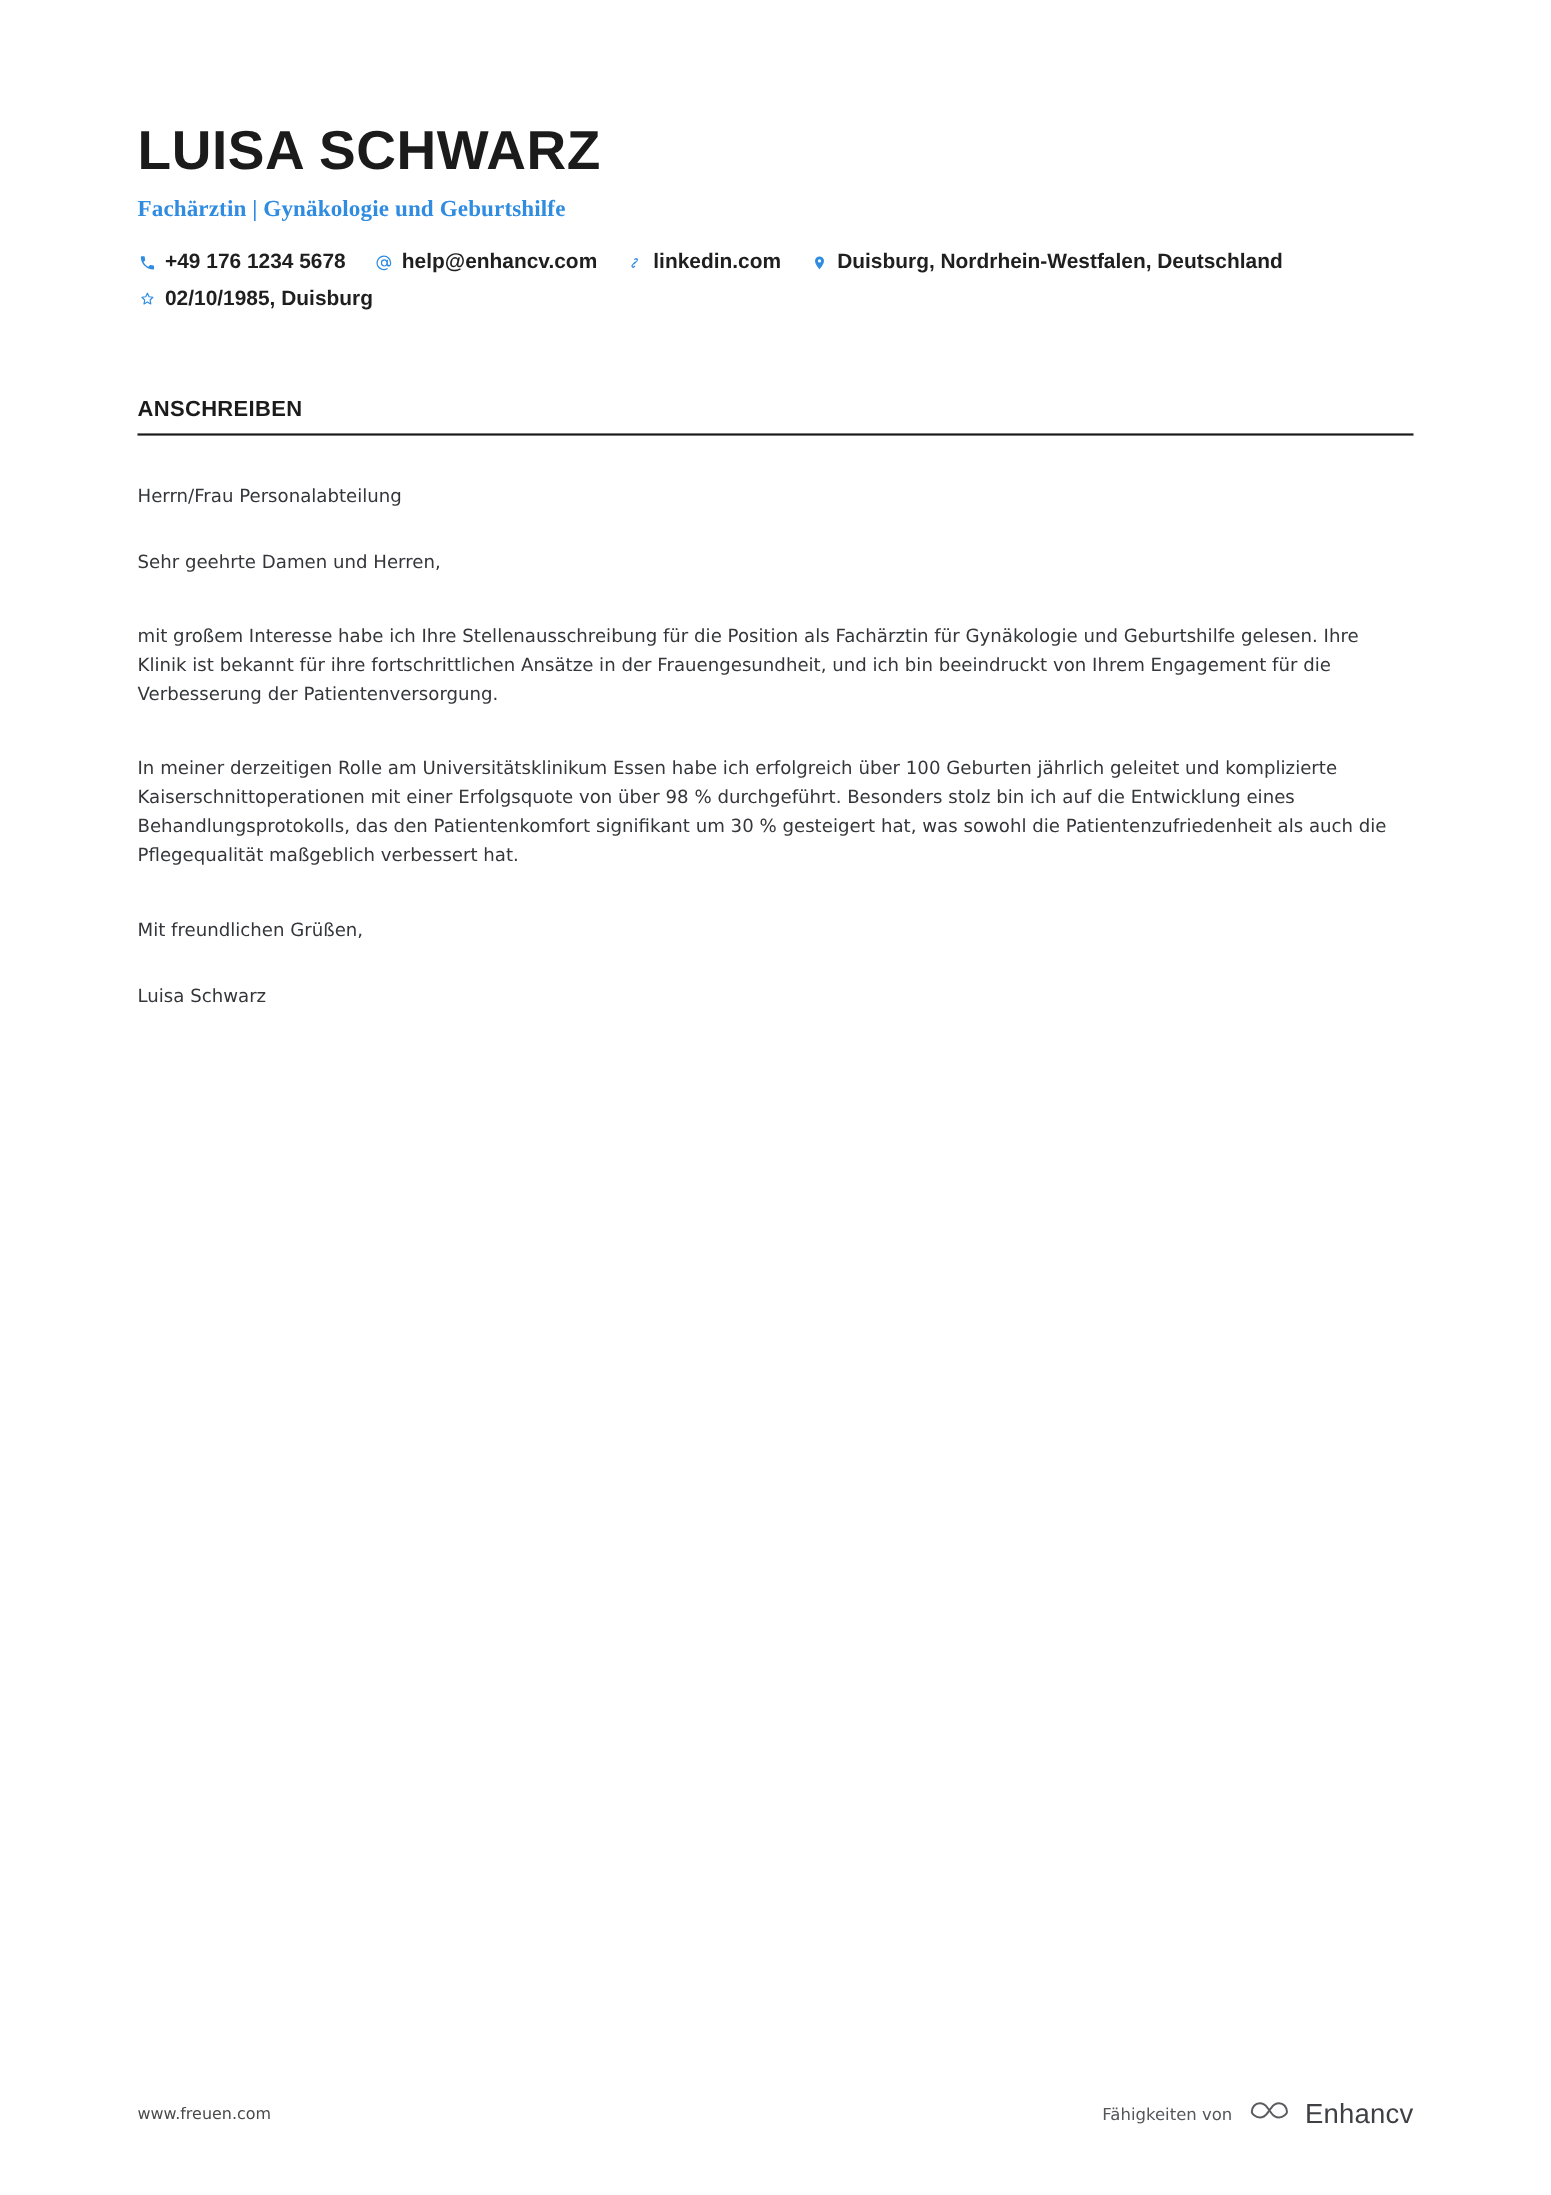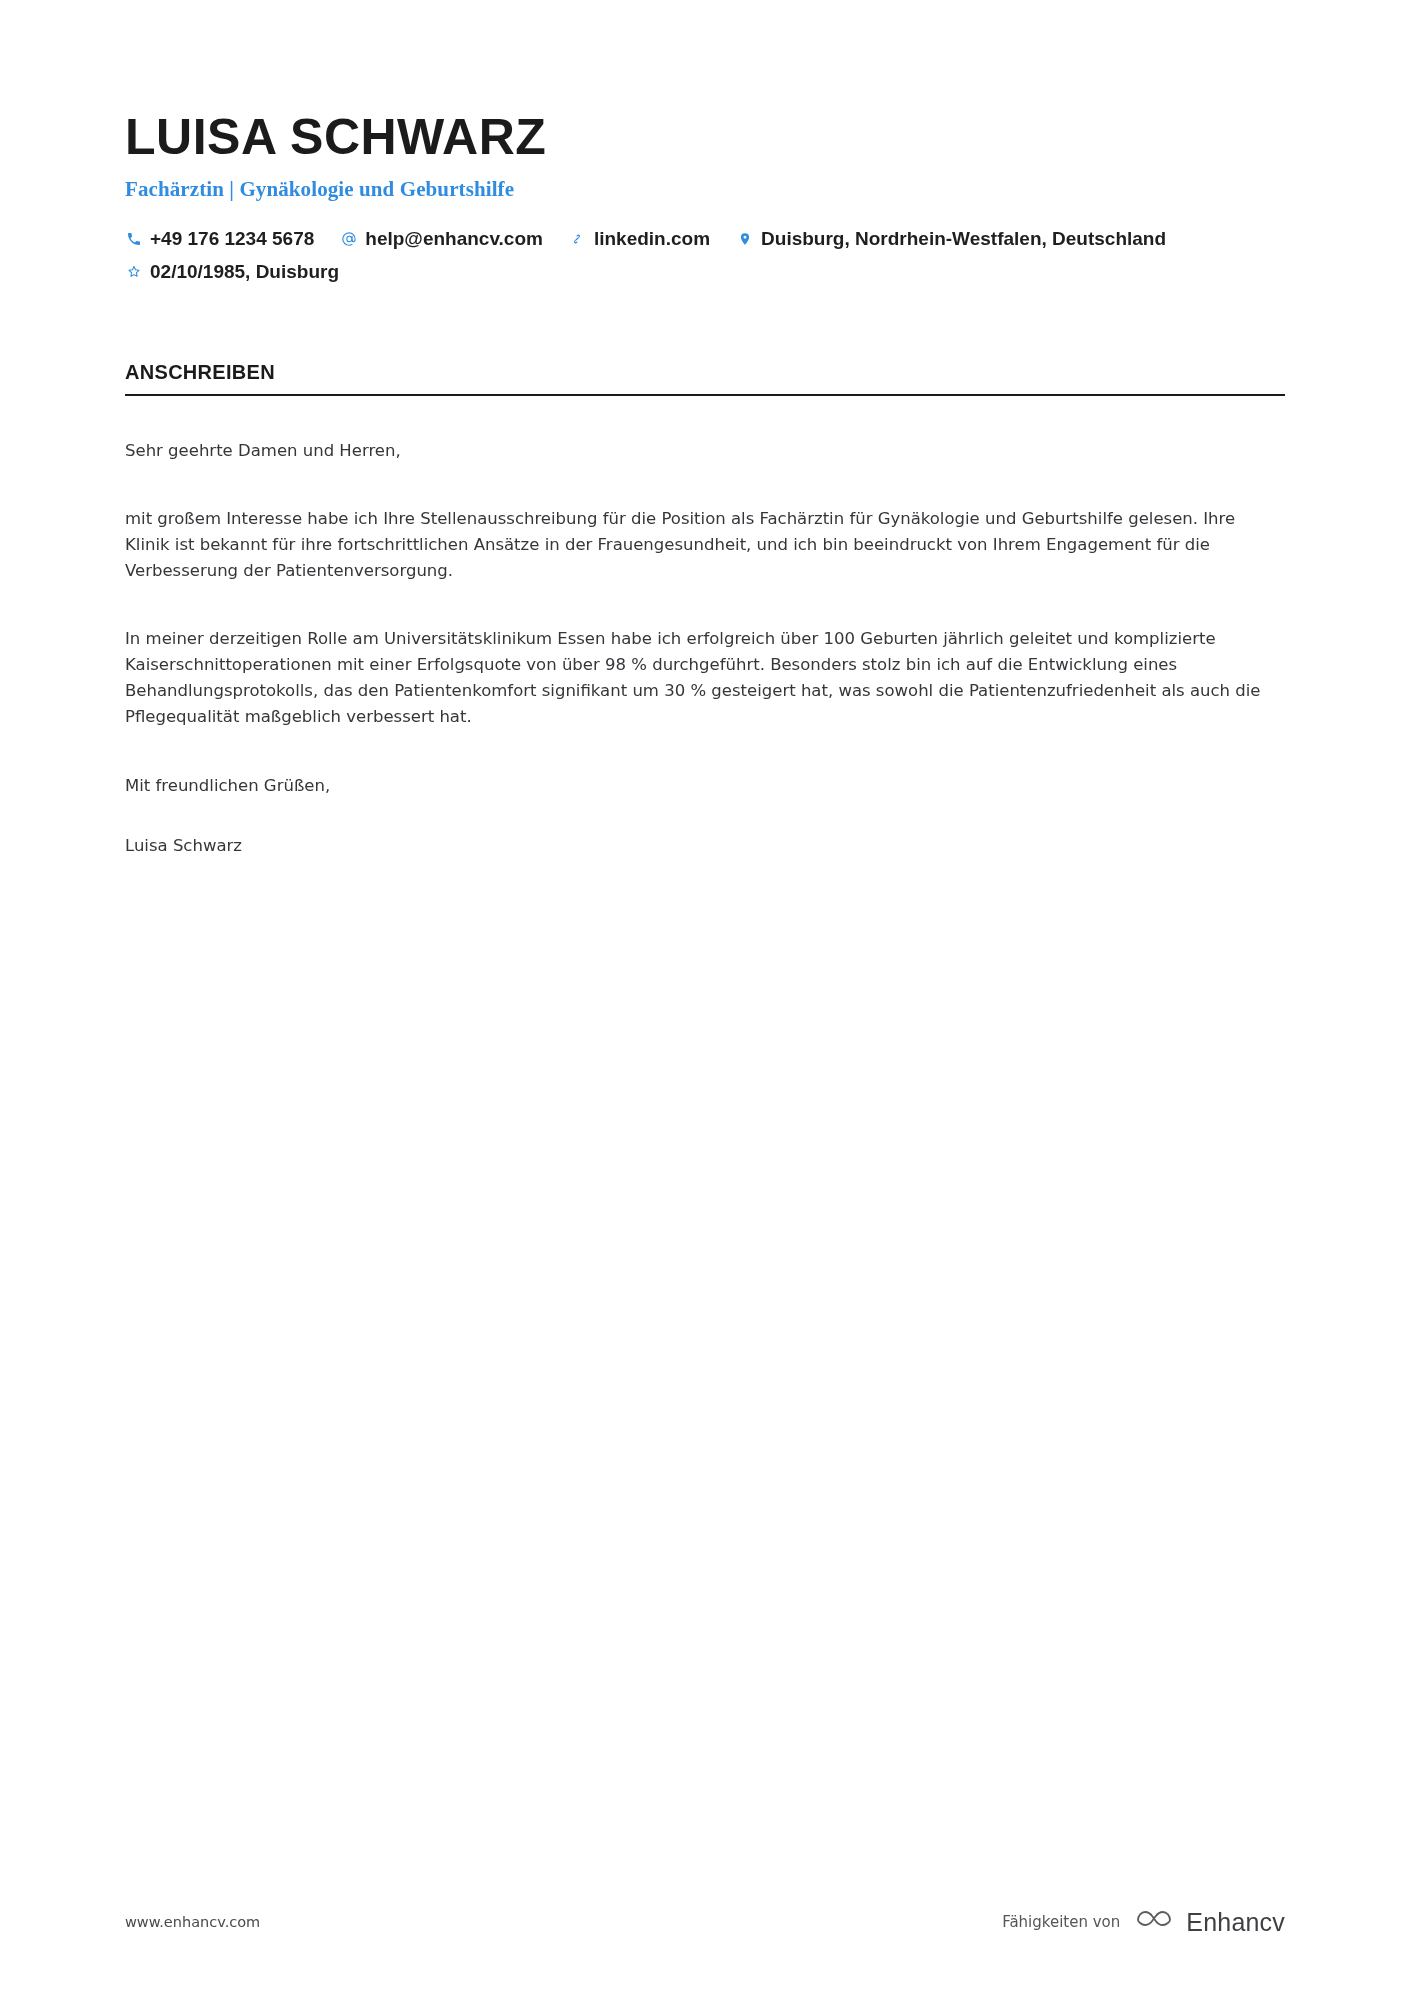--- a/index.html
+++ b/index.html
@@ -207,29 +207,30 @@
           <span>02/10/1985, Duisburg</span>
         </span>
       </div>
     </div>
   </div>
 
   <h2 class="section-title">ANSCHREIBEN</h2>
   <hr class="section-rule">
 
   <div class="letter">
+    <p class="tight">Herrn/Frau Personalabteilung</p>
     <p>Sehr geehrte Damen und Herren,</p>
     <p>mit großem Interesse habe ich Ihre Stellenausschreibung für die Position als Fachärztin für Gynäkologie und Geburtshilfe gelesen. Ihre Klinik ist bekannt für ihre fortschrittlichen Ansätze in der Frauengesundheit, und ich bin beeindruckt von Ihrem Engagement für die Verbesserung der Patientenversorgung.</p>
     <p>In meiner derzeitigen Rolle am Universitätsklinikum Essen habe ich erfolgreich über 100 Geburten jährlich geleitet und komplizierte Kaiserschnittoperationen mit einer Erfolgsquote von über 98 % durchgeführt. Besonders stolz bin ich auf die Entwicklung eines Behandlungsprotokolls, das den Patientenkomfort signifikant um 30 % gesteigert hat, was sowohl die Patientenzufriedenheit als auch die Pflegequalität maßgeblich verbessert hat.</p>
     <p class="tight">Mit freundlichen Grüßen,</p>
     <p class="sig-name">Luisa Schwarz</p>
   </div>
 
   <div class="footer">
-    <div class="footer-left">www.enhancv.com</div>
+    <div class="footer-left">www.freuen.com</div>
     <div class="footer-right">
       <span class="footer-credit">Fähigkeiten von</span>
       <span class="brand">
         <span>
           <svg width="44" height="26" viewBox="0 0 44 26" aria-hidden="true">
             <path d="M6 13c0-4.4 3.2-8 7.2-8 3 0 5.4 1.8 7.1 4.2L22 11.4l-1.3 1.9C19 15.9 16.5 18 13.2 18 9.2 18 6 14.4 6 13z" fill="none" stroke="#5b5c60" stroke-width="1.8"></path>
             <path d="M38 13c0-4.4-3.2-8-7.2-8-3 0-5.4 1.8-7.1 4.2L22 11.4l1.7 2.5C25.4 16.3 27.8 18 30.8 18c4 0 7.2-3.6 7.2-5z" fill="none" stroke="#5b5c60" stroke-width="1.8"></path>
           </svg>
         </span>
         <span class="brand-name">Enhancv</span>

